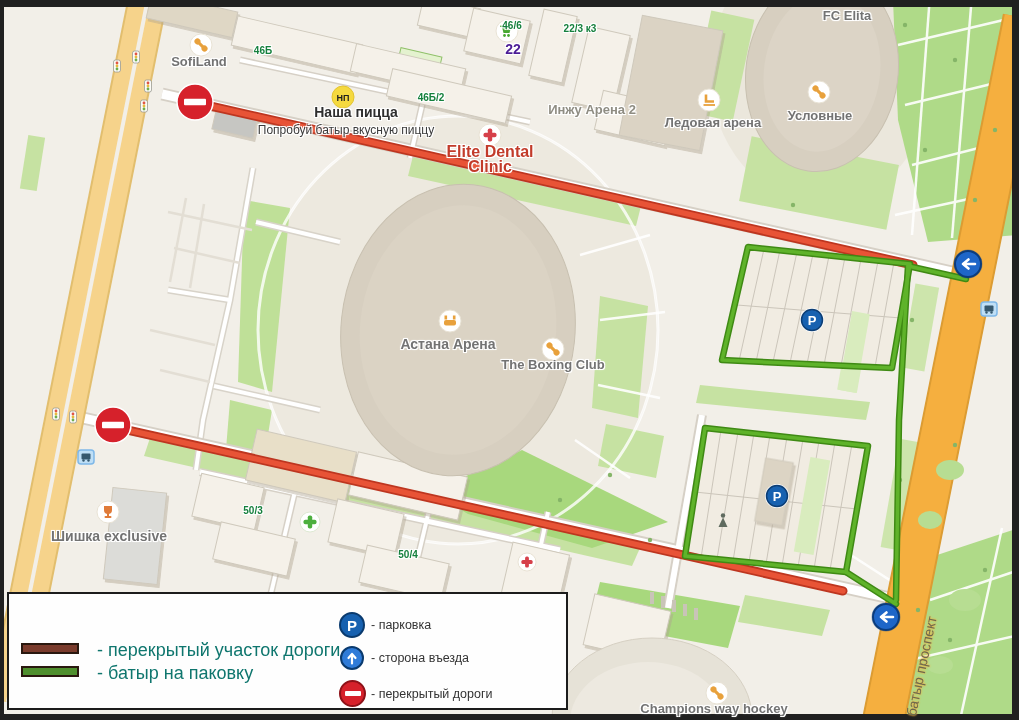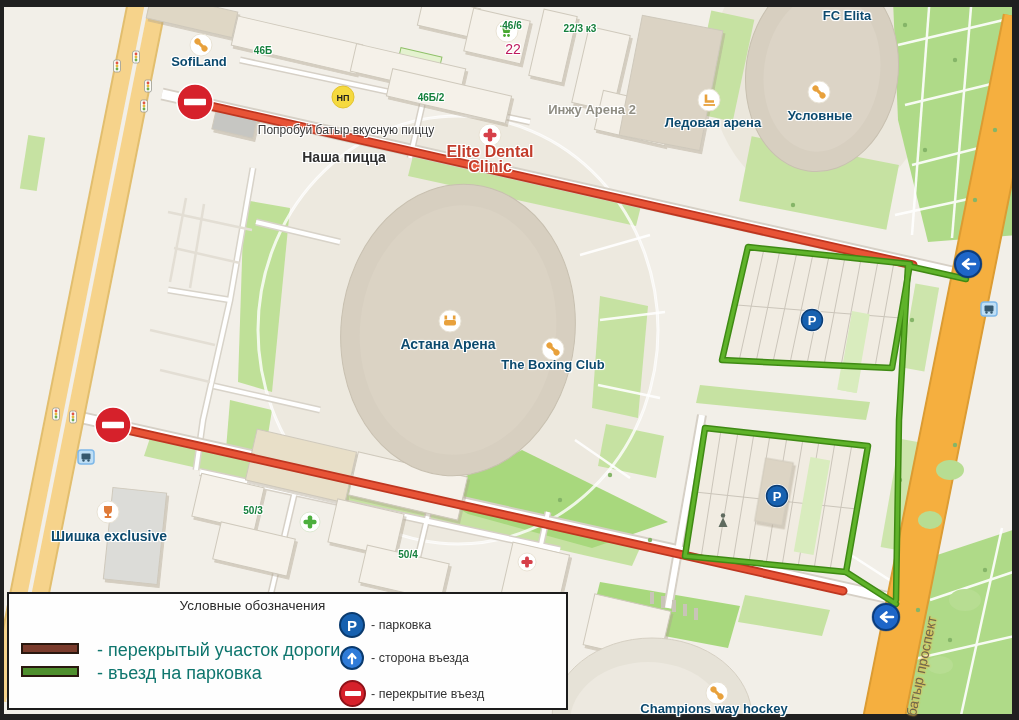--- a/index.html
+++ b/index.html
@@ -1,28 +1,28 @@
 <!DOCTYPE html>
 <html><head>
 <meta charset="utf-8">
 <style>
   html,body{margin:0;padding:0;background:#555;}
   #shot{position:relative;width:1019px;height:720px;overflow:hidden;background:#F2EFE8;
         font-family:"Liberation Sans","DejaVu Sans",sans-serif;}
   #mapsvg{position:absolute;left:0;top:0;z-index:1;}
   .lbl{position:absolute;z-index:5;white-space:nowrap;transform:translateX(-50%);
        text-shadow:-1px -1px 0 #fff,1px -1px 0 #fff,-1px 1px 0 #fff,1px 1px 0 #fff,0 0 3px #fff;}
-  .poi{color:#0c4a6e;font-weight:bold;font-size:13px;}
+  .poi{color:#737373;font-weight:bold;font-size:13px;}
   .poi-lg{font-size:14px;}
   .bld{color:#15803d;font-size:10px;font-weight:bold;}
   .dark{color:#2E2E2E;font-weight:bold;font-size:14px;}
   .sub{color:#3A3A3A;font-size:12px;font-weight:normal;}
   .red{color:#C23B2A;font-weight:bold;font-size:16px;text-align:center;line-height:15px;}
   .gray-lg{color:#8F8D83;font-size:13px;font-weight:bold;}
-  .green-num{color:#be185d;font-weight:normal;font-size:14px;}
+  .green-num{color:#4c1d95;font-weight:bold;font-size:14px;}
   .street-rot{position:absolute;z-index:5;left:903px;top:714px;transform:rotate(-78deg);
        transform-origin:0 0;color:#6B6A4F;font-size:14px;white-space:nowrap;
        text-shadow:0 0 2px #F5AF3F,0 0 2px #F5AF3F;}
   
   #legend{position:absolute;z-index:10;left:7px;top:592px;width:561px;height:118px;
        background:#FEFEFE;border:2px solid #1C1C1C;box-sizing:border-box;}
   #legend .ltitle{position:absolute;left:0;right:70px;top:4px;text-align:center;
        font-size:13.5px;color:#2B2B2B;}
   .swatch{position:absolute;left:12px;width:54px;height:7px;border:2px solid #2A180F;}
   .sw-label{position:absolute;left:88px;font-size:18px;color:#0f766e;}
@@ -451,52 +451,51 @@
     <rect x="0" y="714" width="1019" height="6"></rect>
   </g>
 </svg>
 
 <div class="lbl poi" style="left:199px;top:54px;">SofiLand</div>
 <div class="lbl bld" style="left:263px;top:45px;">46Б</div>
 <div class="lbl bld" style="left:512px;top:20px;">46/6</div>
 <div class="lbl bld" style="left:580px;top:23px;">22/3 к3</div>
 <div class="lbl bld" style="left:431px;top:92px;">46Б/2</div>
 <div class="lbl green-num" style="left:513px;top:41px;">22</div>
-<div class="lbl dark" style="left:344px;top:104px;margin-top:45px;">Наша пицца</div>
+<div class="lbl dark" style="left:356px;top:104px;">Наша пицца</div>
 <div class="lbl sub" style="left:346px;top:123px;">Попробуй батыр вкусную пиццу</div>
 <div class="lbl gray-lg" style="left:573px;top:102px;padding-left:38px;">Инжу Арена 2</div>
 <div class="lbl red" style="left:490px;top:144px;"><span>Elite Dental</span><br><span>Clinic</span></div>
 <div class="lbl poi" style="left:713px;top:115px;">Ледовая арена</div>
 <div class="lbl poi" style="left:820px;top:108px;">Условные</div>
 <div class="lbl poi" style="left:847px;top:8px;">FC Elita</div>
 <div class="lbl poi poi-lg" style="left:448px;top:336px;">Астана Арена</div>
 <div class="lbl poi" style="left:553px;top:357px;">The Boxing Club</div>
 <div class="lbl poi poi-lg" style="left:109px;top:528px;">Шишка exclusive</div>
 <div class="lbl bld" style="left:253px;top:505px;">50/3</div>
 <div class="lbl bld" style="left:408px;top:549px;text-align:center;">50/4</div>
 <div class="lbl poi" style="left:714px;top:701px;">Champions way hockey</div>
 <div class="street-rot">батыр проспект</div>
 
 <div id="legend">
-  <div class="ltitle">Условные обозначения</div>
 
   <div class="swatch" style="top:49px;background:#7A3B2C;"></div>
   <div class="sw-label" style="top:46px;">- перекрытый участок дороги</div>
   <div class="swatch" style="top:72px;background:#4F8F2E;"></div>
-  <div class="sw-label" style="top:69px;">- въезд на парковка</div>
+  <div class="sw-label" style="top:69px;">- батыр на паковку</div>
 
   <div class="licon" style="left:330px;top:18px;width:26px;height:26px;background:#1761B0;border:2px solid #0A3A6E;color:#fff;font-weight:bold;font-size:15px;">P</div>
   <div class="li-label" style="top:24px;">- парковка</div>
 
   <div class="licon" style="left:331px;top:52px;width:24px;height:24px;background:#2F7BD8;border:2px solid #0A3A6E;">
     <svg width="14" height="14" viewBox="-7 -7 14 14">
           <path d="M0,5.5 L0,-4 M0,-4 L-3.5,0 M0,-4 L3.5,0" stroke="#fff" stroke-width="2.2" fill="none" stroke-linecap="round"></path>
         </svg>
   </div>
   <div class="li-label" style="top:57px;">- сторона въезда</div>
 
   <div class="licon" style="left:330px;top:86px;width:27px;height:27px;background:#D6212B;border:2px solid #8E1118;">
     <div style="width:16px;height:5px;background:#fff;border-radius:1px;"></div>
   </div>
-  <div class="li-label" style="top:93px;">- перекрытие въезд</div>
+  <div class="li-label" style="top:93px;">- перекрытый дороги</div>
 </div>
 
 </div>
 
 </body></html>

